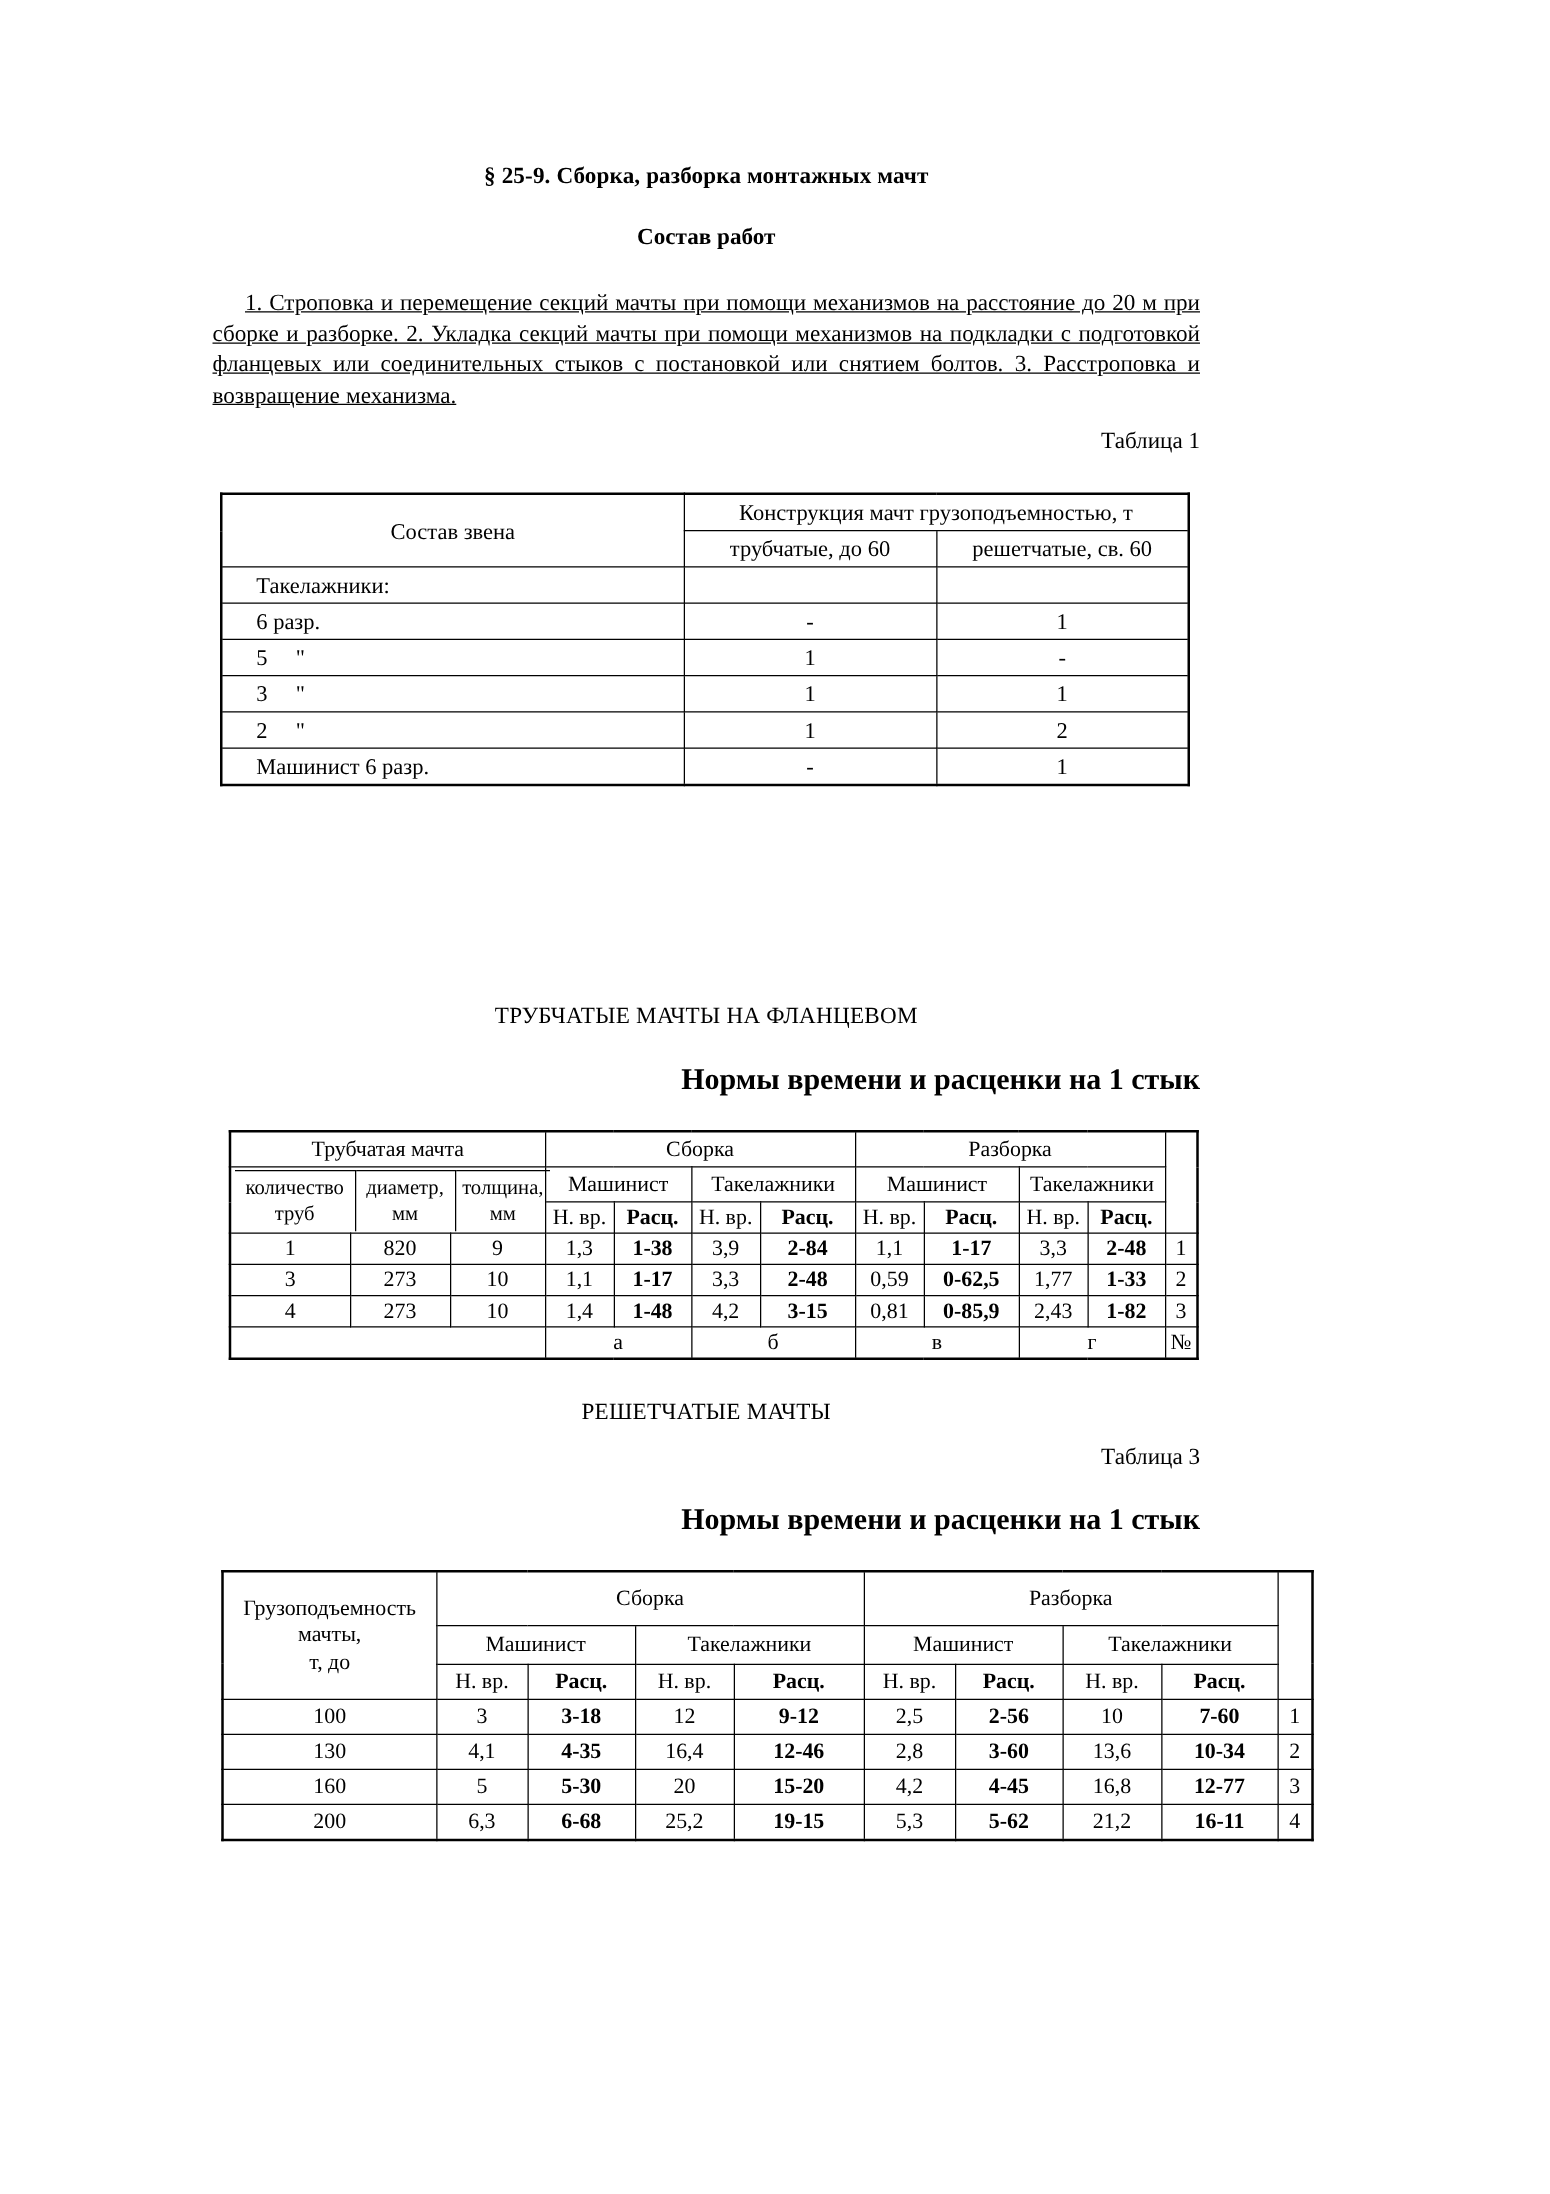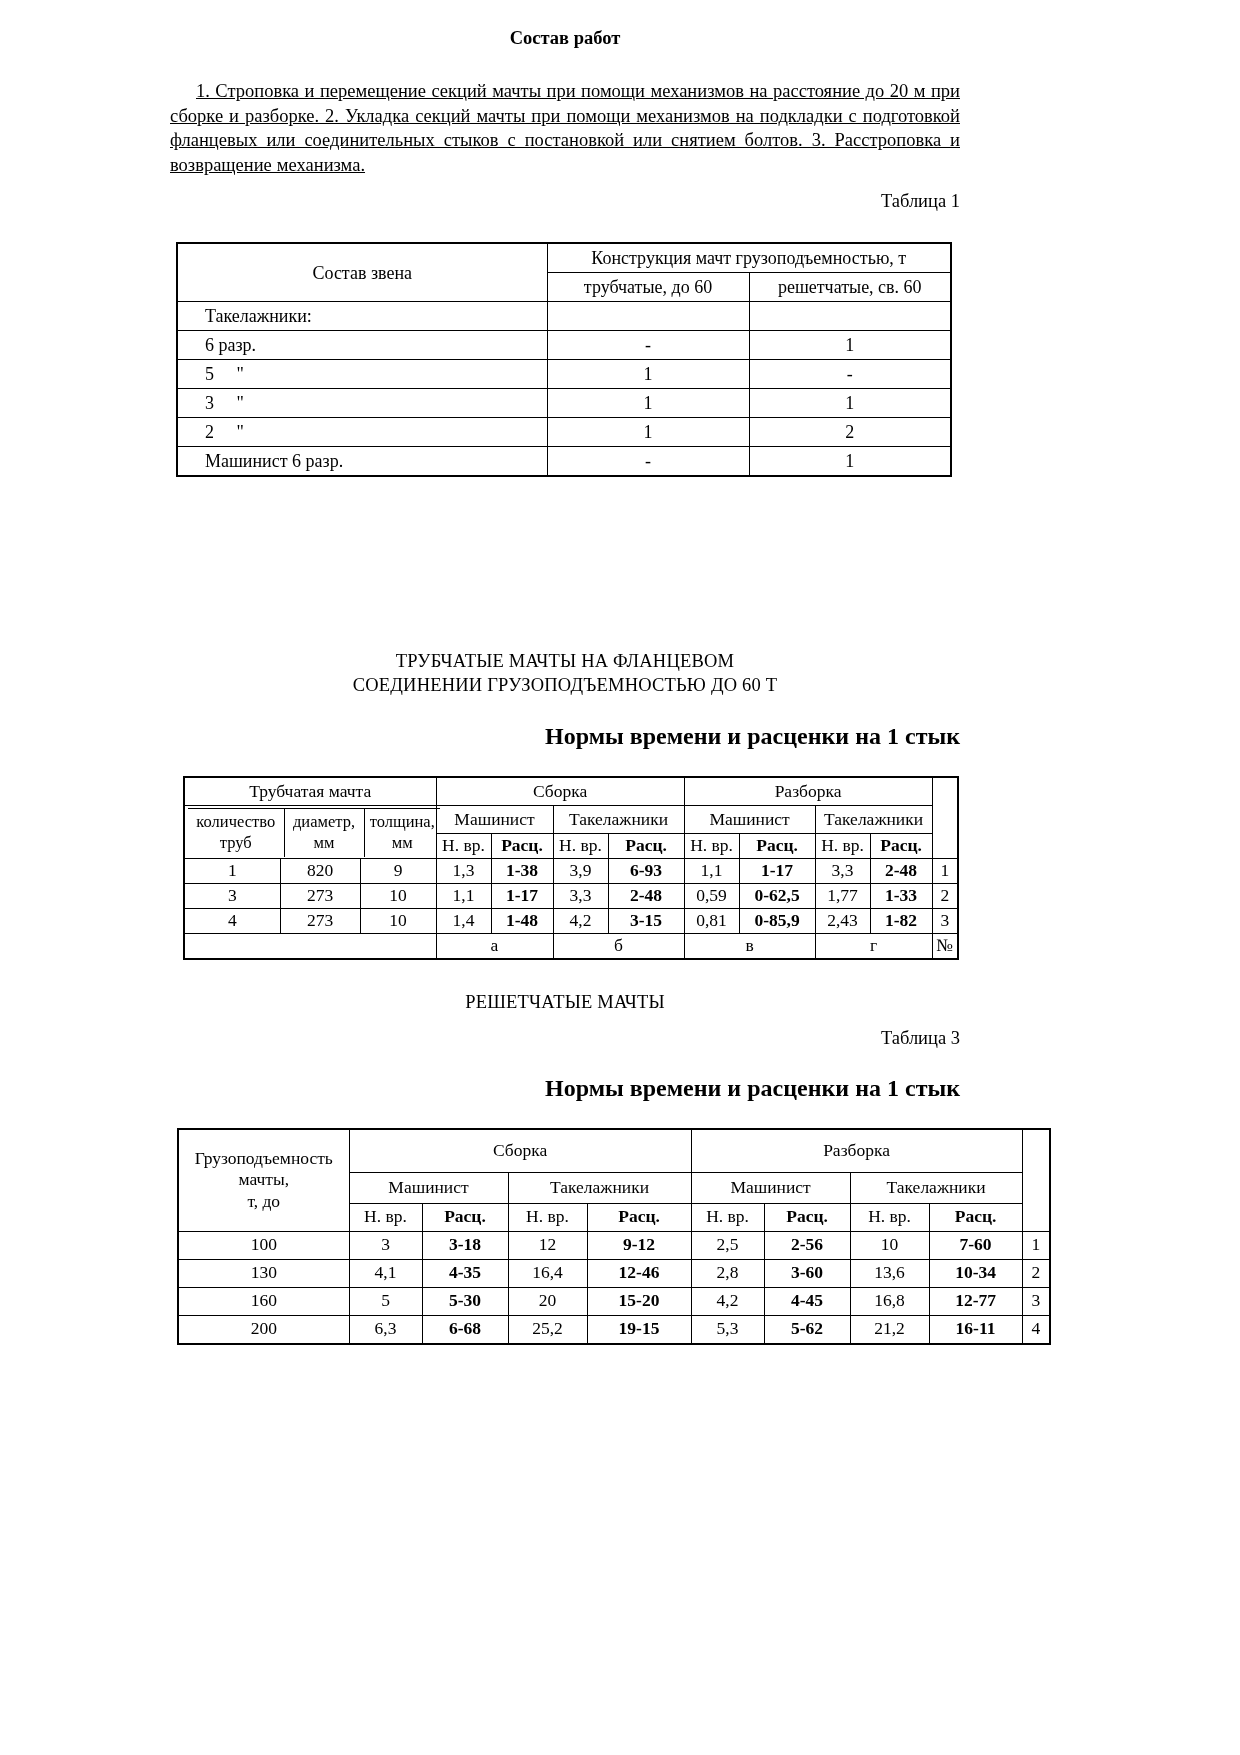--- a/index.html
+++ b/index.html
@@ -124,20 +124,21 @@
   #table3 .rascenka { font-weight: bold; }
   .sp-172 { height: 172px; }
   .sp-30 { height: 30px; }
 </style>
 </head>
 <body>
 
 <div class="page">
   <div class="content">
 
+    <div class="sec-title">§ 25-9. Сборка, разборка монтажных мачт</div>
 
     <div class="sub-title">Состав работ</div>
 
     <div class="body-par">1. Строповка и перемещение секций мачты при помощи механизмов на расстояние до 20 м при сборке и разборке. 2. Укладка секций мачты при помощи механизмов на подкладки с подготовкой фланцевых или соединительных стыков с постановкой или снятием болтов. 3. Расстроповка и возвращение механизма.</div>
 
     <div class="table-caption">Таблица 1</div>
 
     <table id="table1">
       <colgroup>
         <col style="width:370px">
@@ -183,21 +184,20 @@
           <td class="lbl">Машинист 6 разр.</td>
           <td>-</td>
           <td>1</td>
         </tr>
       </tbody>
     </table>
 
     <div class="sp-172"></div>
 
     <div class="block-title">ТРУБЧАТЫЕ МАЧТЫ НА ФЛАНЦЕВОМ</div>
-    <div class="block-title">СОЕДИНЕНИИ ГРУЗОПОДЪЕМНОСТЬЮ ДО 60 Т</div>
 
 
     <div class="norm-title">Нормы времени и расценки на 1 стык</div>
 
     <table id="table2">
       <colgroup>
         <col style="width:96px">
         <col style="width:80px">
         <col style="width:76px">
         <col style="width:55px">
@@ -250,21 +250,21 @@
           <td class="rascenka">Расц.</td>
         </tr>
 
         <tr>
           <td>1</td>
           <td>820</td>
           <td>9</td>
           <td>1,3</td>
           <td class="rascenka">1-38</td>
           <td>3,9</td>
-          <td class="rascenka">6-93</td>
+          <td class="rascenka">2-84</td>
           <td>1,1</td>
           <td class="rascenka">1-17</td>
           <td>3,3</td>
           <td class="rascenka">2-48</td>
           <td>1</td>
         </tr>
         <tr>
           <td>3</td>
           <td>273</td>
           <td>10</td>

